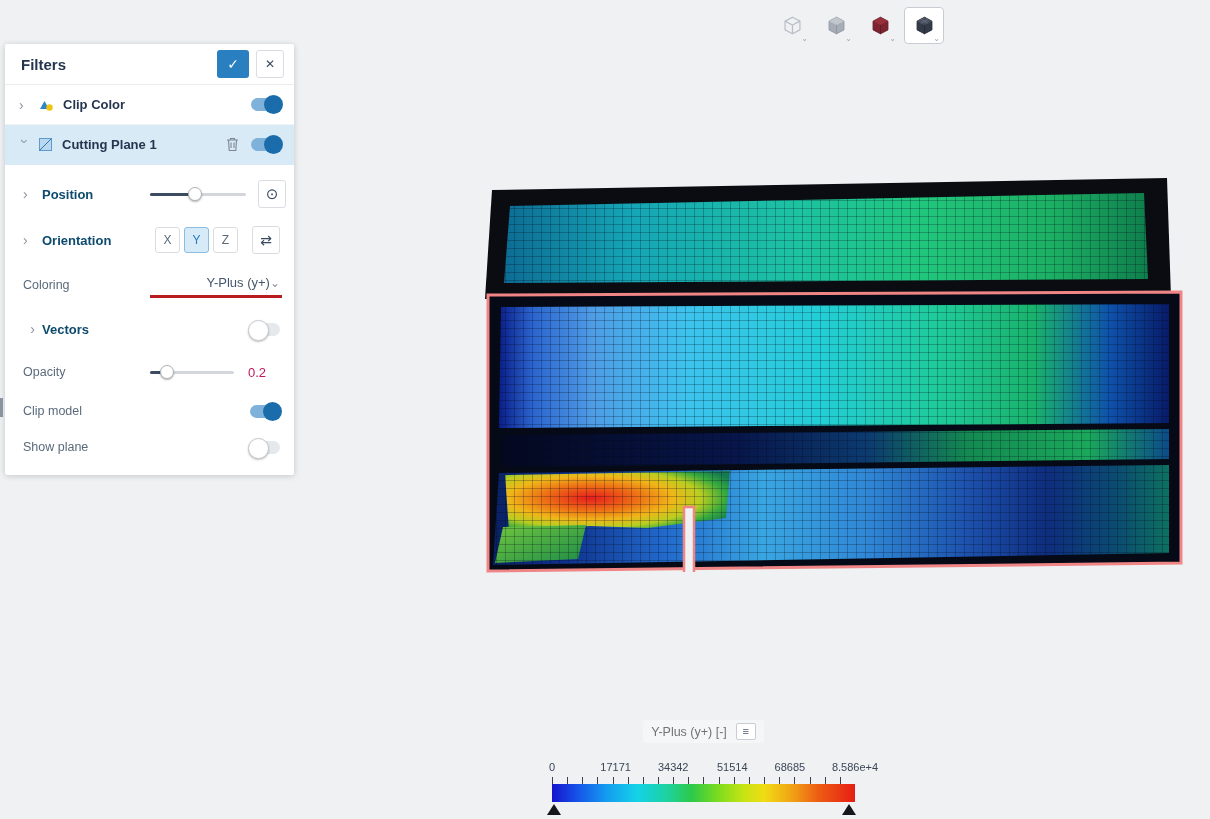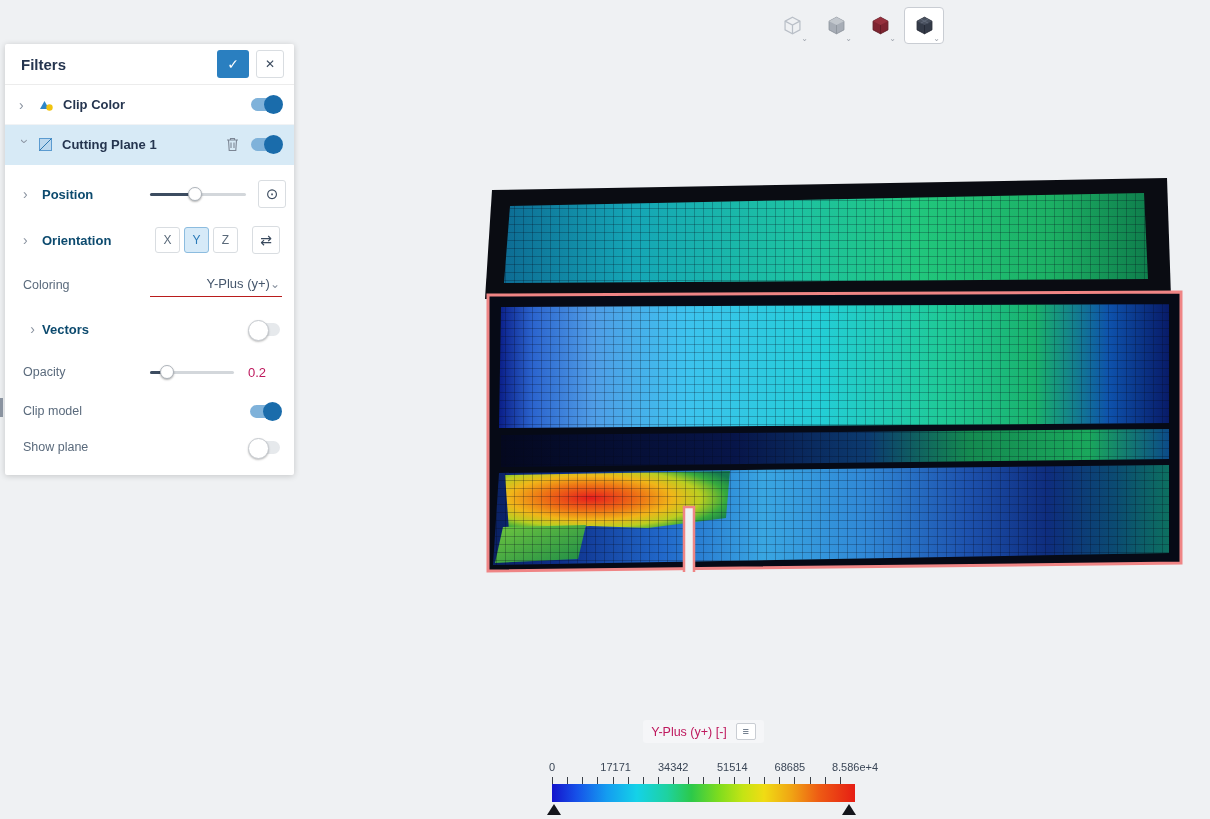--- a/index.html
+++ b/index.html
@@ -52,42 +52,42 @@
   .slider .fill  { position: absolute; left: 0; top: 6px; height: 3px; background: #3c4c60; border-radius: 2px; }
   .slider .knob  { position: absolute; top: 0; width: 14px; height: 14px; border-radius: 50%; background: #fff; border: 1px solid #aeb4bb; box-shadow: 0 1px 2px rgba(0,0,0,.3); cursor: pointer; }
   .fill-47 { width: 47%; } .knob-47 { left: calc(47% - 7px); }
   .fill-20 { width: 20%; } .knob-20 { left: calc(20% - 7px); }
 
   .sq-btn { width: 28px; height: 28px; background: #fff; border: 1px solid #d9dde1; border-radius: 3px; color: #3a4a5e; font-size: 15px; display: flex; align-items: center; justify-content: center; cursor: pointer; }
   .axis-btn { width: 25px; height: 26px; background: #fff; border: 1px solid #d9dde1; border-radius: 3px; color: #5a6a7a; font-size: 12px; margin-right: 4px; cursor: pointer; }
   .axis-btn.active { background: #d6eaf8; border-color: #8cbcdf; color: #2a7ab8; }
   .swap-btn { margin-left: 10px; font-size: 14px; }
 
-  .dropdown { width: 132px; border-bottom: 1px solid #b91c1c; padding: 3px 2px 5px 2px; font-size: 13px; color: #45566c; display: flex; align-items: center; cursor: pointer; }
+  .dropdown { width: 132px; border-bottom: 3px solid #b91c1c; padding: 3px 2px 5px 2px; font-size: 13px; color: #45566c; display: flex; align-items: center; cursor: pointer; }
   .dropdown .dd-val { flex: 1; }
   .dd-caret { color: #8a93a0; font-size: 12px; }
 
   .opacity-val { width: 32px; margin-left: 14px; font-size: 13px; color: #be185d; }
 
   .panel-nub { position: absolute; left: 0; top: 398px; width: 3px; height: 19px; background: #8a93a0; }
 
   
   .view-toolbar { position: absolute; left: 772px; top: 7px; display: flex; gap: 4px; }
   .tool-btn { width: 40px; height: 37px; background: transparent; border: 1px solid transparent; border-radius: 4px; display: flex; align-items: center; justify-content: center; position: relative; cursor: pointer; }
   .tool-btn.selected { background: #fff; border-color: #c9cdd3; }
   .tool-caret { position: absolute; right: 3px; bottom: 0px; font-size: 8px; color: #a0a6ae; line-height: 1; }
 
   
   .vp { position: absolute; left: 478px; top: 176px; width: 706px; height: 400px; }
 
   
   .legend { position: absolute; left: 552px; top: 720px; width: 303px; }
   .legend-title-row { display: flex; justify-content: center; }
   .legend-pill { display: flex; align-items: center; background: #f5f6f8; border-radius: 3px; padding: 3px 8px; }
-  .legend-title { font-size: 12.5px; color: #be185d; }
+  .legend-title { font-size: 12.5px; color: #737373; }
   .legend-menu-btn { margin-left: 9px; width: 20px; height: 17px; background: #fff; border: 1px solid #c9cdd3; border-radius: 2px; font-size: 11px; color: #4a5a6e; line-height: 1; cursor: pointer; }
   .scale { position: relative; margin-top: 18px; }
   .tick-labels { position: relative; height: 14px; font-size: 11px; color: #3a4656; }
   .tick-label { position: absolute; transform: translateX(-50%); white-space: nowrap; }
   .tick-marks { margin-top: 2px; height: 7px; background-image: repeating-linear-gradient(to right, #3a4048 0, #3a4048 1px, transparent 1px, transparent 15.15px); }
   .color-bar { height: 18px; cursor: pointer;
     background: linear-gradient(to right,
       #1414cc 0%, #1650e8 8%, #149cf0 18%, #14d2e8 28%, #1ed2a0 38%,
       #2cc94a 46%, #7edc1e 55%, #c4e414 63%, #f0dc14 70%, #f0a414 79%,
       #ee5c14 88%, #e61e14 100%);

